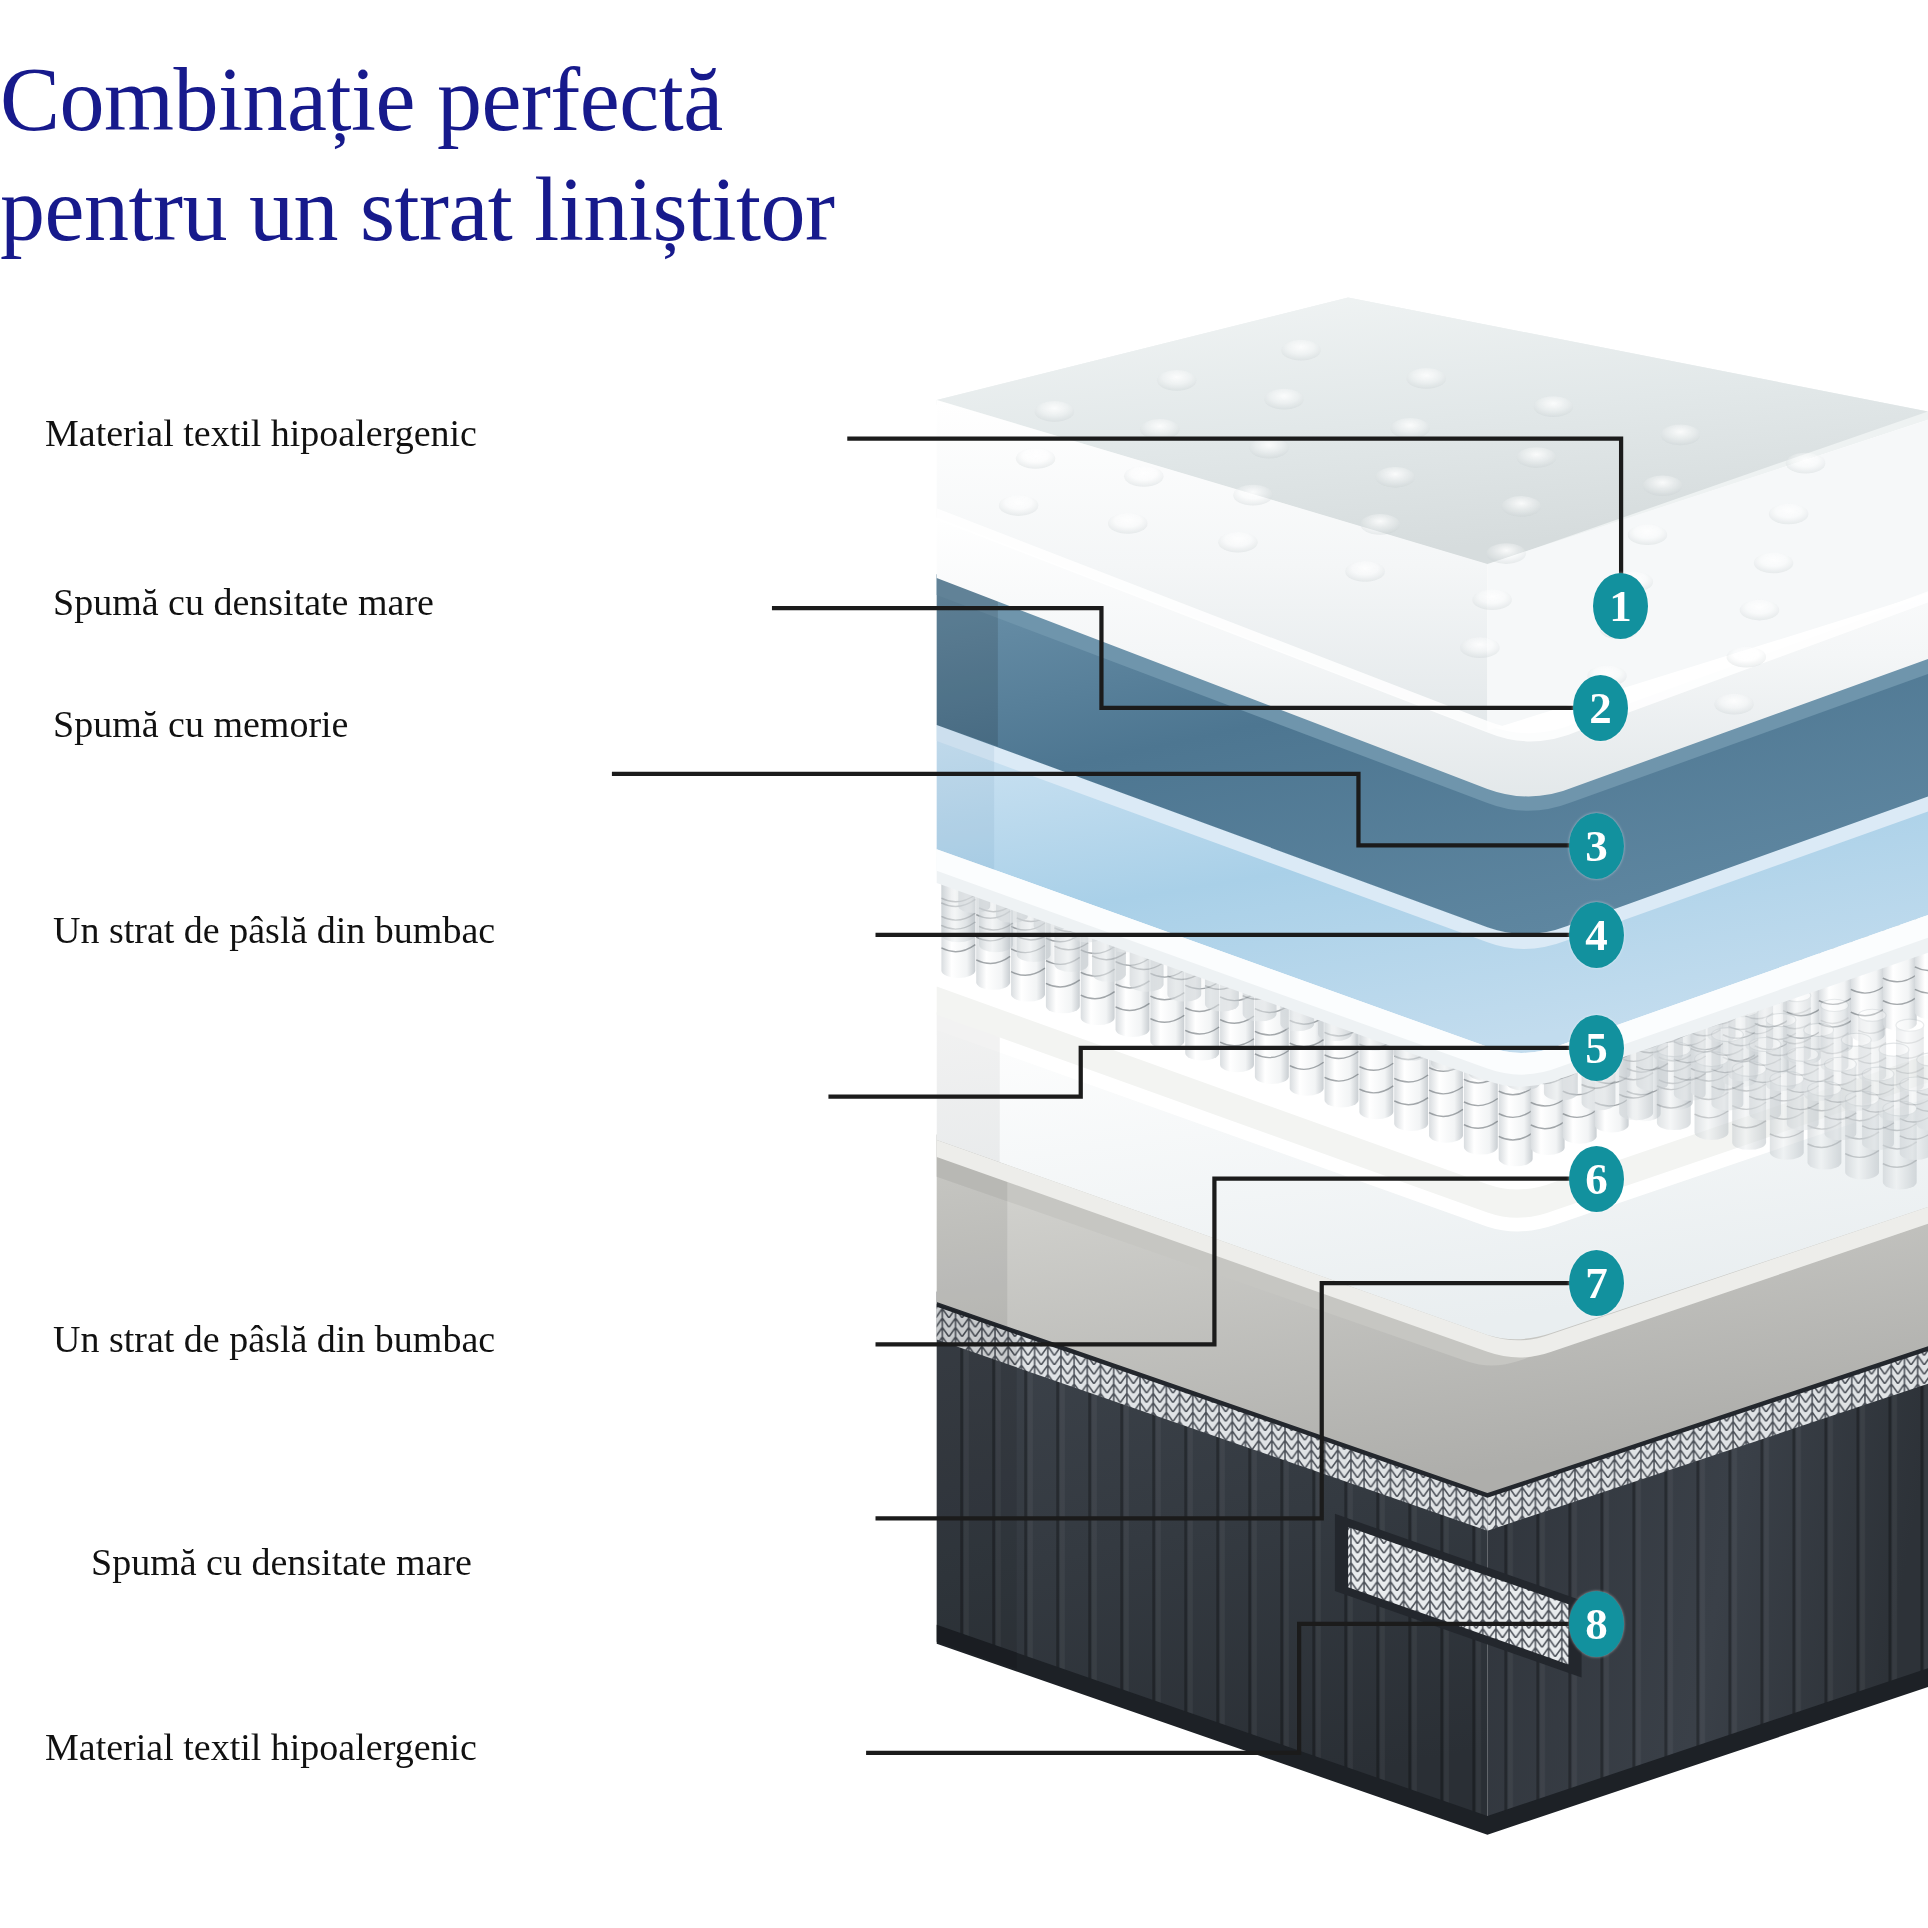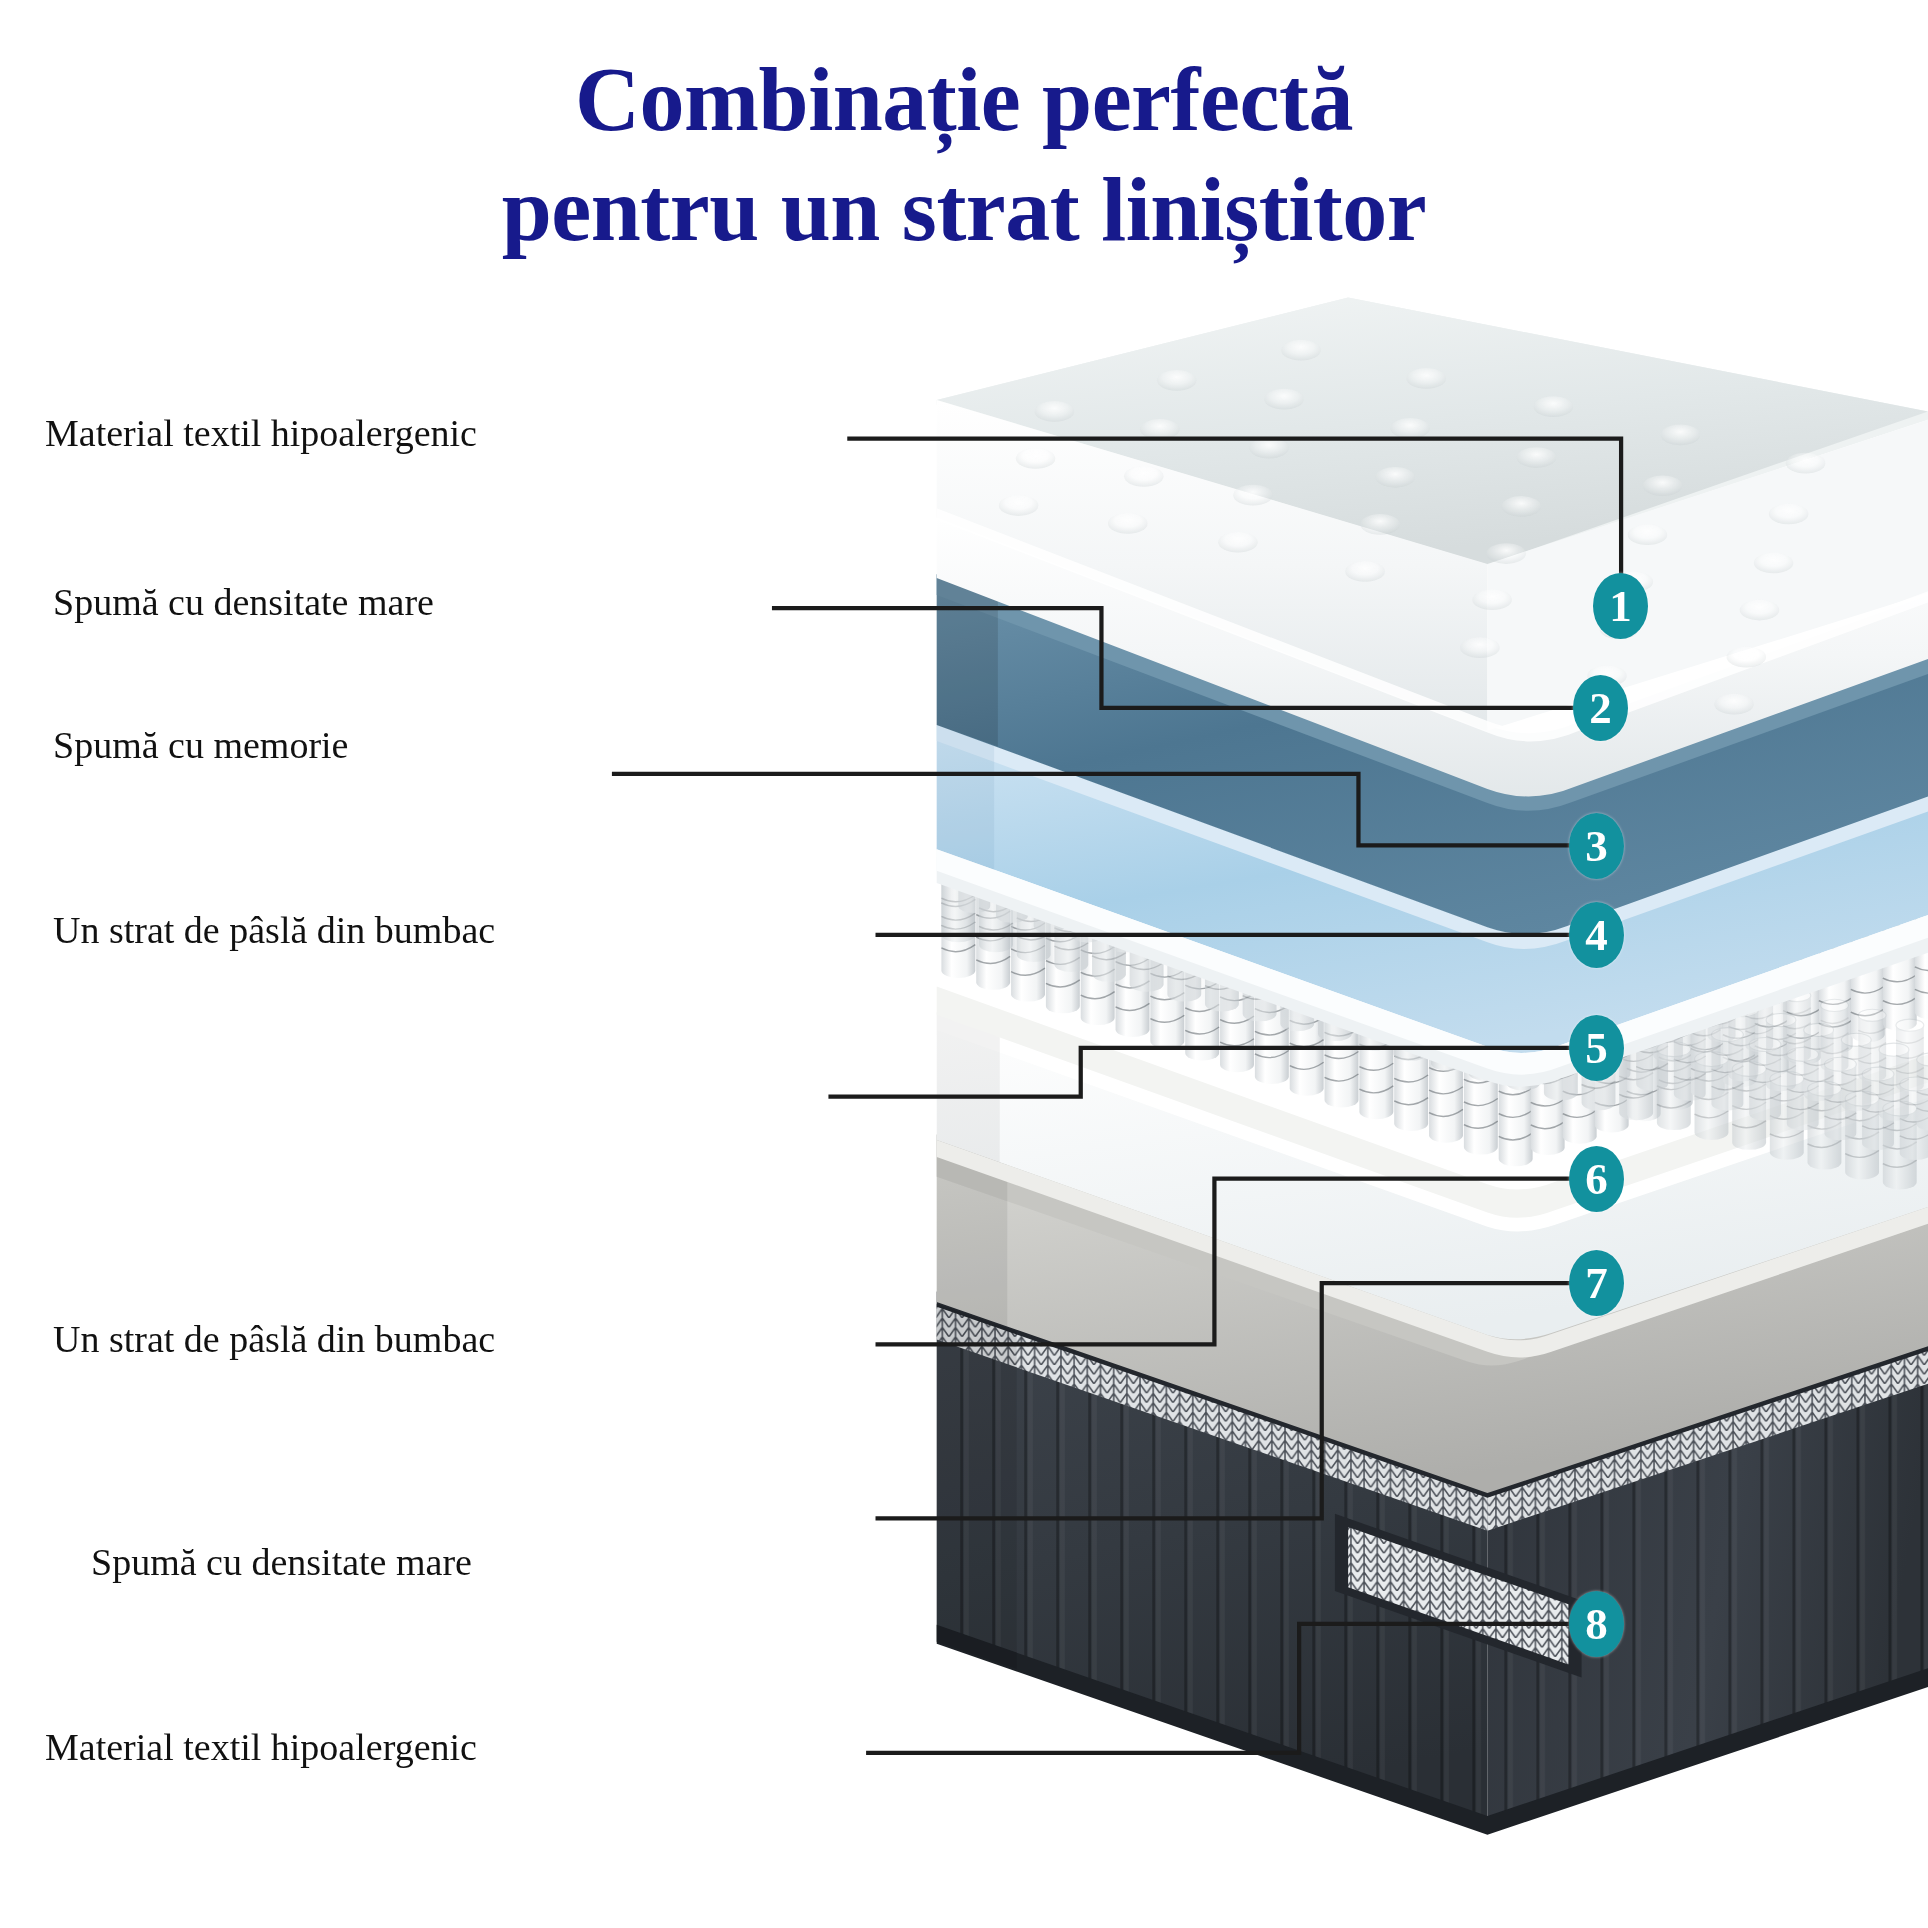--- a/index.html
+++ b/index.html
@@ -7,24 +7,23 @@
     position:relative;
     width:1928px;height:1928px;
     background:#ffffff;
     overflow:hidden;
     font-family:"Liberation Serif", serif;
   }
 
   
   #title{
     position:absolute;left:0;top:45px;width:1928px;
-    text-align:center;
     color:#171A8C;
     font-family:"Liberation Serif", serif;
-    font-weight:bold;
+    font-weight:normal;
     font-size:90px;
     line-height:1.22;
     letter-spacing:-0.5px;
   }
   #title .tl{display:block;}
 
   
   .label{
     position:absolute;
     color:#111111;
@@ -1239,21 +1238,21 @@
       <path d="M930 993 L1700 993"></path>
       <path d="M880 1165 L1148 1165 L1148 1113 L1700 1113"></path>
       <path d="M930 1428 L1290 1428 L1290 1252 L1700 1252"></path>
       <path d="M930 1613 L1404 1613 L1404 1363 L1700 1363"></path>
       <path d="M920 1862 L1380 1862 L1380 1725 L1700 1725"></path>
     </g>
   </svg>
 
   <div class="label" style="left:45px; top:409px;">Material textil hipoalergenic</div>
   <div class="label" style="left:53px; top:578px;">Spumă cu densitate mare</div>
-  <div class="label" style="left:53px; top:721px;">Spumă cu memorie</div>
+  <div class="label" style="left:53px; top:700px;">Spumă cu memorie</div>
   <div class="label" style="left:53px; top:906px;">Un strat de pâslă din bumbac</div>
 
 
   <div class="label" style="left:53px; top:1315px;">Un strat de pâslă din bumbac</div>
 
   <div class="label" style="left:53px; top:1489px;">
     <span>Spumă cu densitate mare</span><br>
   </div>
 
   <div class="label" style="left:45px; top:1723px;">Material textil hipoalergenic</div>

